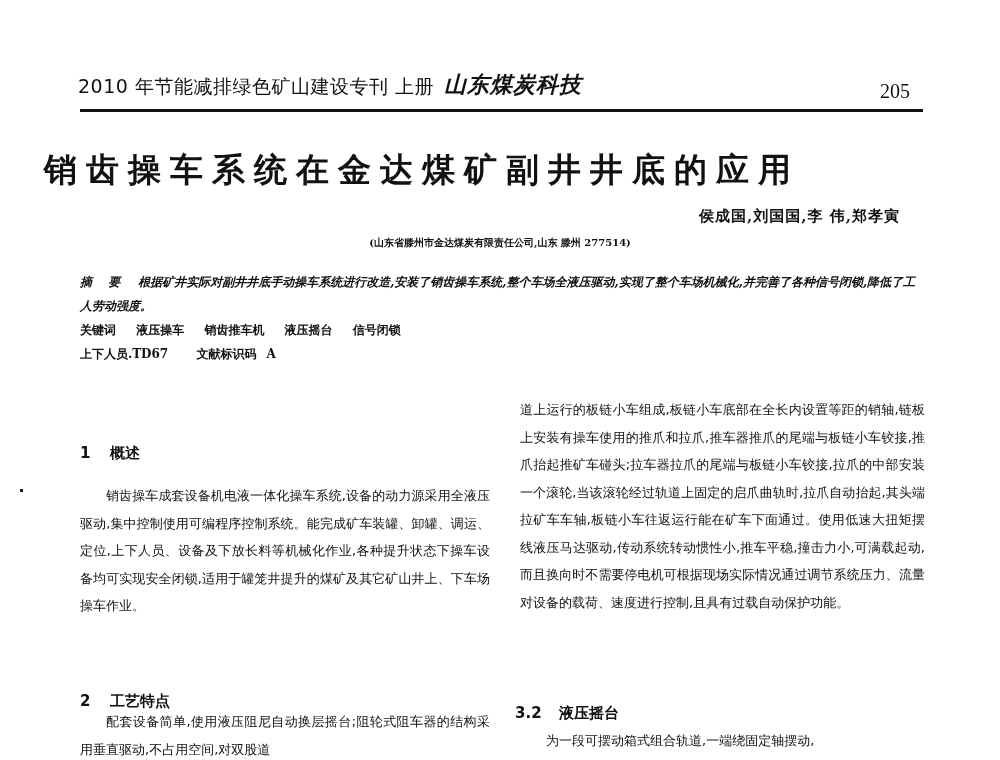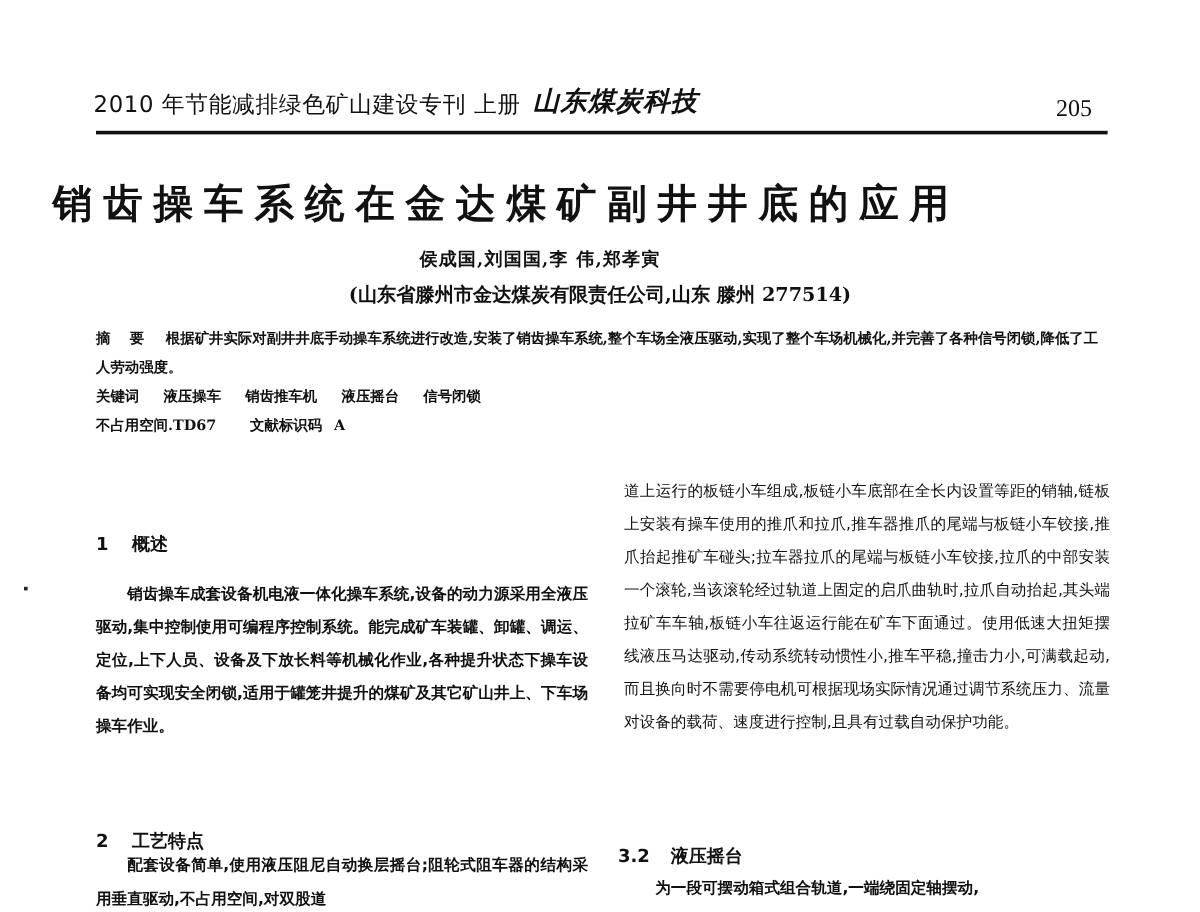--- a/index.html
+++ b/index.html
@@ -7,36 +7,36 @@
          font-family: "DejaVu Serif", "Liberation Serif", serif; color: #111; }
   .abs { position: absolute; }
   .header-left { left: 78px; top: 74px; font-size: 19px; letter-spacing: 0.5px; white-space: nowrap;
                  font-family: "DejaVu Sans", "Liberation Sans", sans-serif; }
   .header-logo { left: 444px; top: 70px; font-size: 22px; font-weight: bold; font-style: italic;
                  letter-spacing: 1px; white-space: nowrap; }
   .page-number { left: 880px; top: 80px; font-size: 20px; font-family: "Liberation Serif", serif; }
   .header-rule { left: 80px; top: 109px; width: 843px; height: 3px; background: #111; }
   .title { left: 0; width: 844px; top: 148px; text-align: center; font-size: 33px; font-weight: bold;
            letter-spacing: 9px; white-space: nowrap; }
-  .authors { left: 0; width: 900px; top: 207px; text-align: center; font-size: 15px; font-weight: bold;
+  .authors { left: 0; width: 900px; top: 207px; text-align: right; font-size: 15px; font-weight: bold;
              letter-spacing: 1px; }
-  .affiliation { left: 0; width: 1000px; top: 236px; text-align: center; font-size: 16px; font-weight: bold; }
-  .abstract { left: 80px; top: 270px; width: 845px; font-size: 12px; font-weight: bold; line-height: 24px; }
+  .affiliation { left: 0; width: 1000px; top: 236px; text-align: center; font-size: 10px; font-weight: bold; }
+  .abstract { left: 80px; top: 270px; width: 845px; font-size: 12px; font-weight: bold; line-height: 24px; font-style: italic; }
   .abstract .lbl { margin-right: 12px; letter-spacing: 6px; }
   .kw-line { left: 80px; top: 322px; font-size: 12px; font-weight: bold; white-space: nowrap; }
   .kw-line span { margin-right: 16px; }
   .cls-line { left: 80px; top: 346px; font-size: 12px; font-weight: bold; white-space: nowrap; }
   .cls-line span { margin-right: 24px; }
   .col { font-size: 13px; line-height: 27.5px; font-family: "DejaVu Sans", "Liberation Sans", sans-serif;
          text-align: justify; }
   .col-left { left: 80px; width: 410px; }
   .col-right { left: 520px; width: 405px; top: 396px; }
   .sec-head { font-weight: bold; font-size: 15px; }
   .sec-head .num { display: inline-block; width: 30px; }
-  .indent { text-indent: 2em; font-weight: bold; }
+  .indent { text-indent: 2em; }
   .stray-dot { left: 20px; top: 489px; width: 3px; height: 3px; background: #222; }
 </style>
 </head>
 <body>
 
 <div class="abs header-left">2010 年节能减排绿色矿山建设专刊   上册</div>
 <div class="abs header-logo">山东煤炭科技</div>
 <div class="abs page-number">205</div>
 <div class="abs header-rule"></div>
 
@@ -50,21 +50,21 @@
 
 <div class="abs kw-line">
   <span>关键词</span>
   <span>液压操车</span>
   <span>销齿推车机</span>
   <span>液压摇台</span>
   <span>信号闭锁</span>
 </div>
 
 <div class="abs cls-line">
-  <span><span style="margin:0">不占用空间</span>.<span style="margin:0">TD67</span></span>
+  <span><span style="margin:0">上下人员</span>.<span style="margin:0">TD67</span></span>
   <span style="margin-right:10px">文献标识码</span><span>A</span>
 </div>
 
 <div class="abs stray-dot"></div>
 
 <div class="abs col col-left sec-head" style="top:440px;">
   <span class="num">1</span><span>概述</span>
 </div>
 <div class="abs col col-left indent" style="top:482px;">销齿操车成套设备机电液一体化操车系统,设备的动力源采用全液压驱动,集中控制使用可编程序控制系统。能完成矿车装罐、卸罐、调运、定位,上下人员、设备及下放长料等机械化作业,各种提升状态下操车设备均可实现安全闭锁,适用于罐笼井提升的煤矿及其它矿山井上、下车场操车作业。</div>
 

